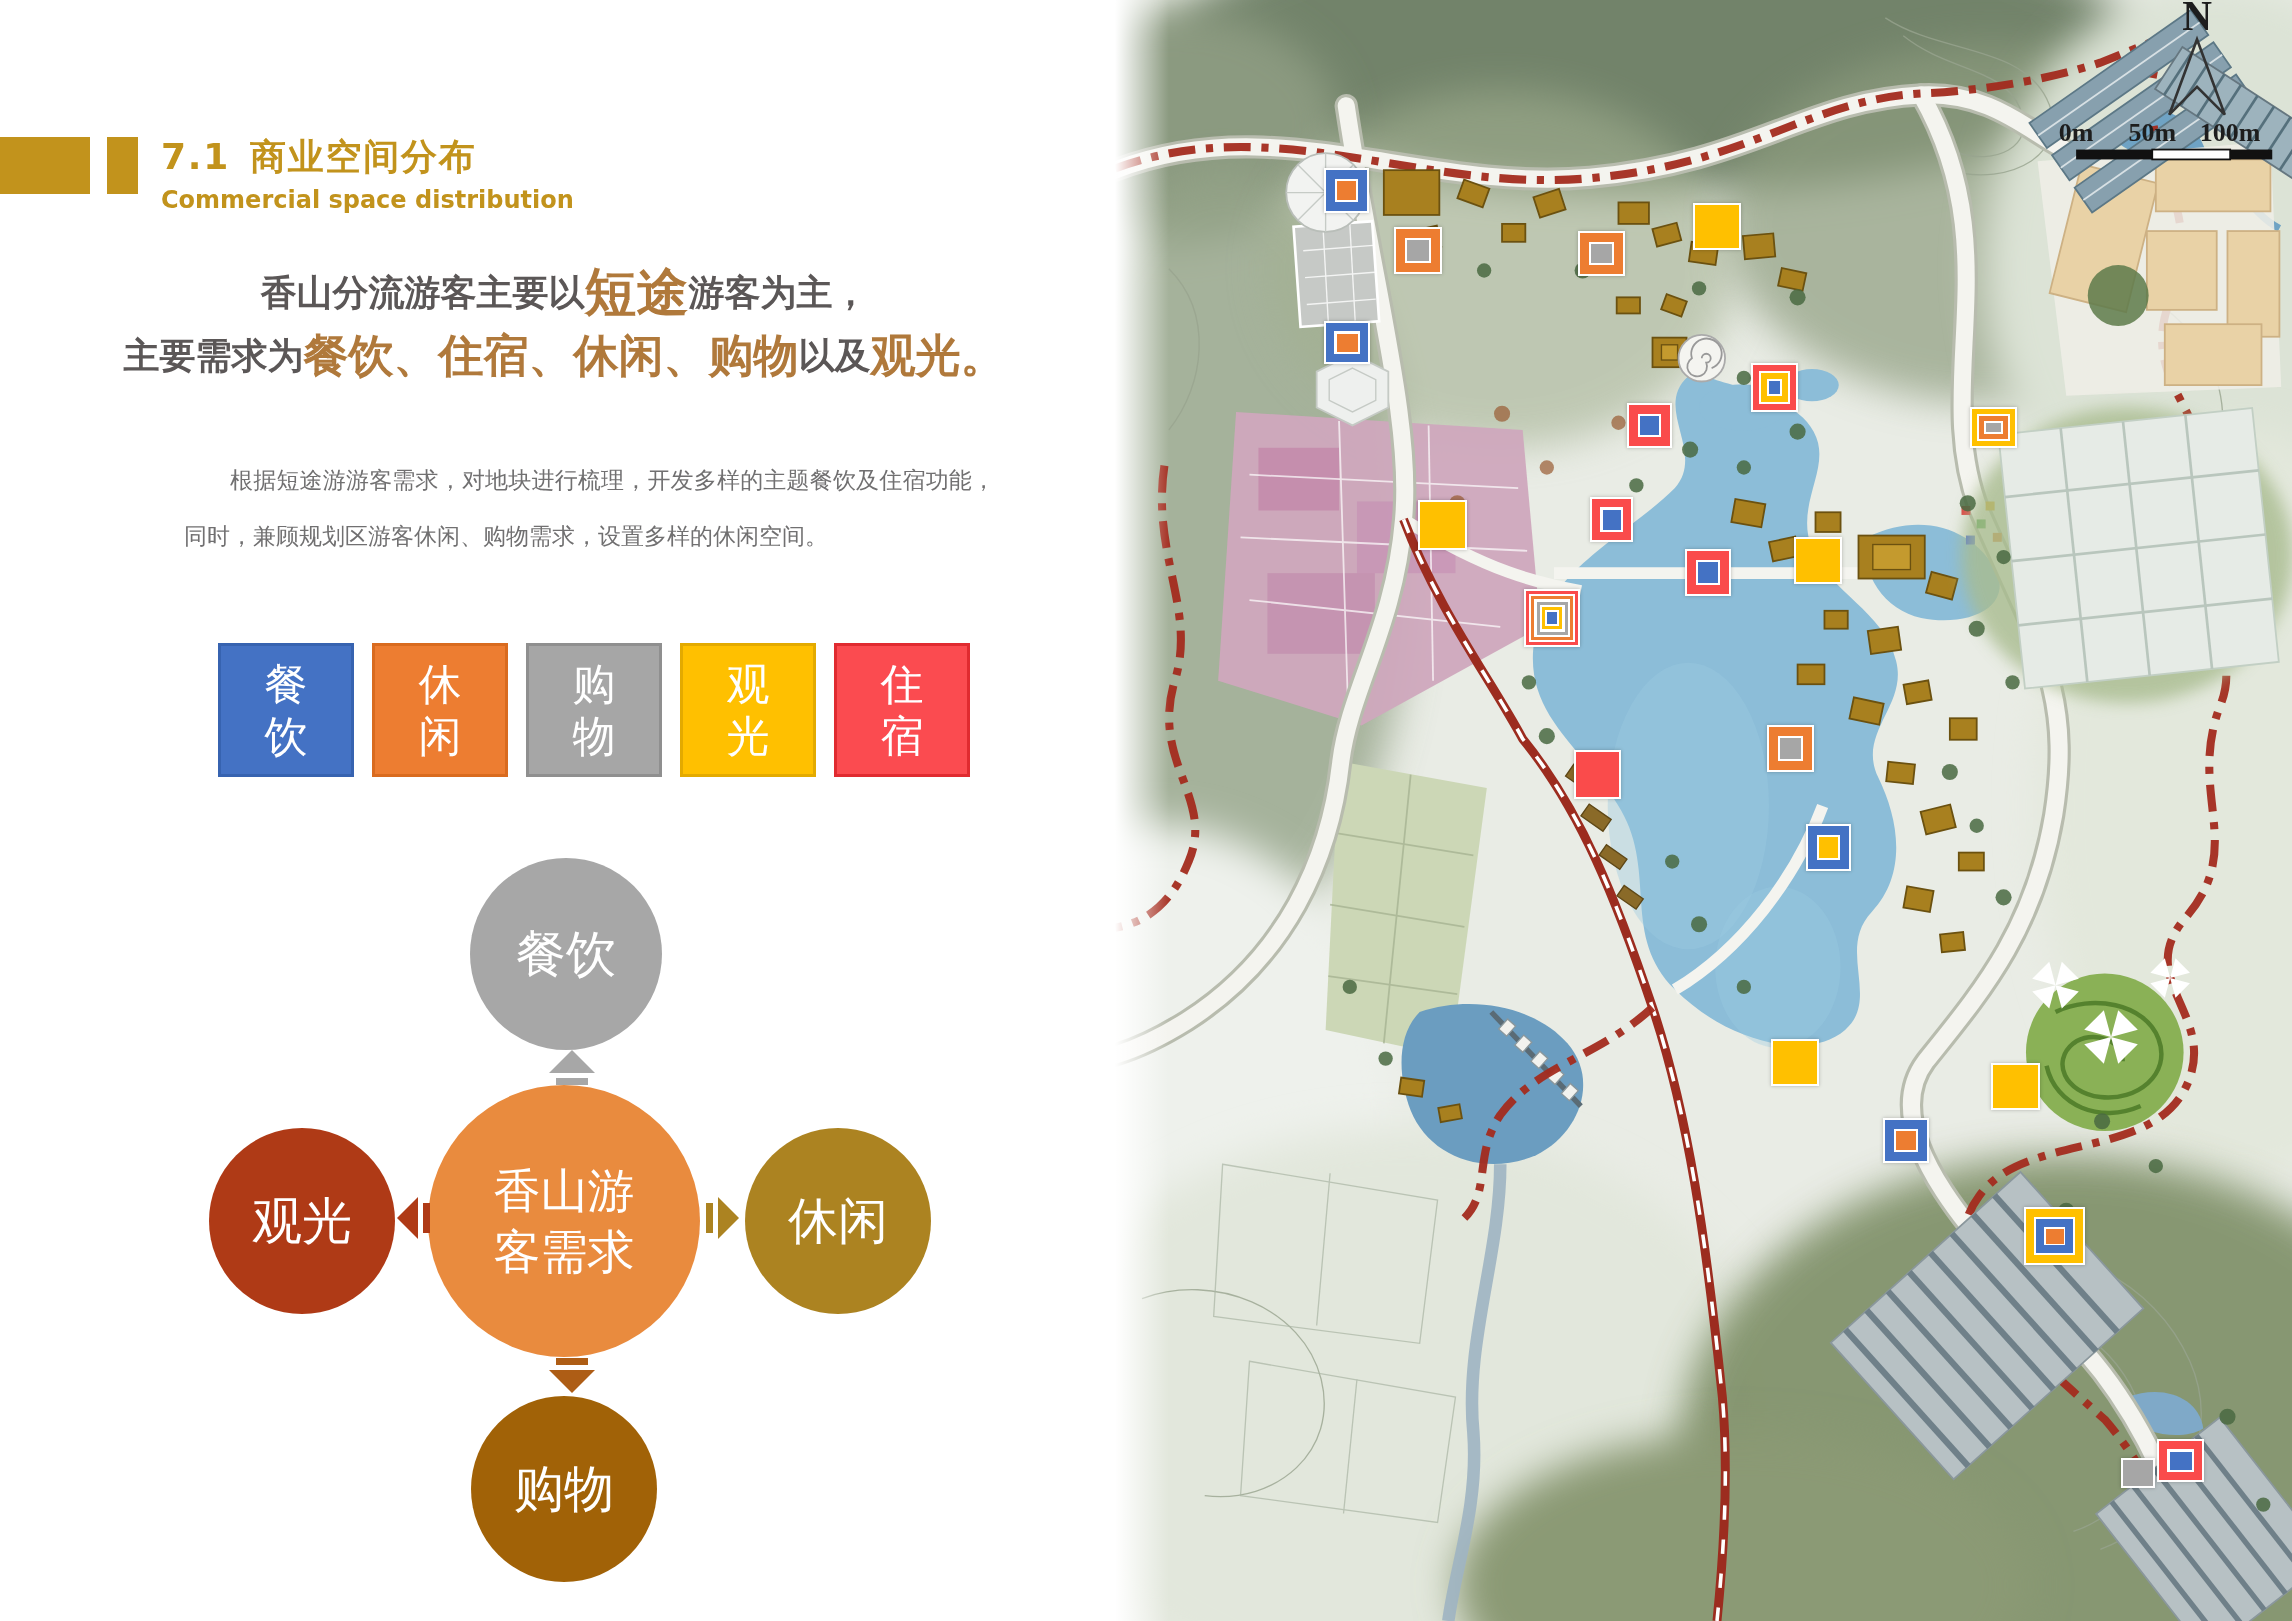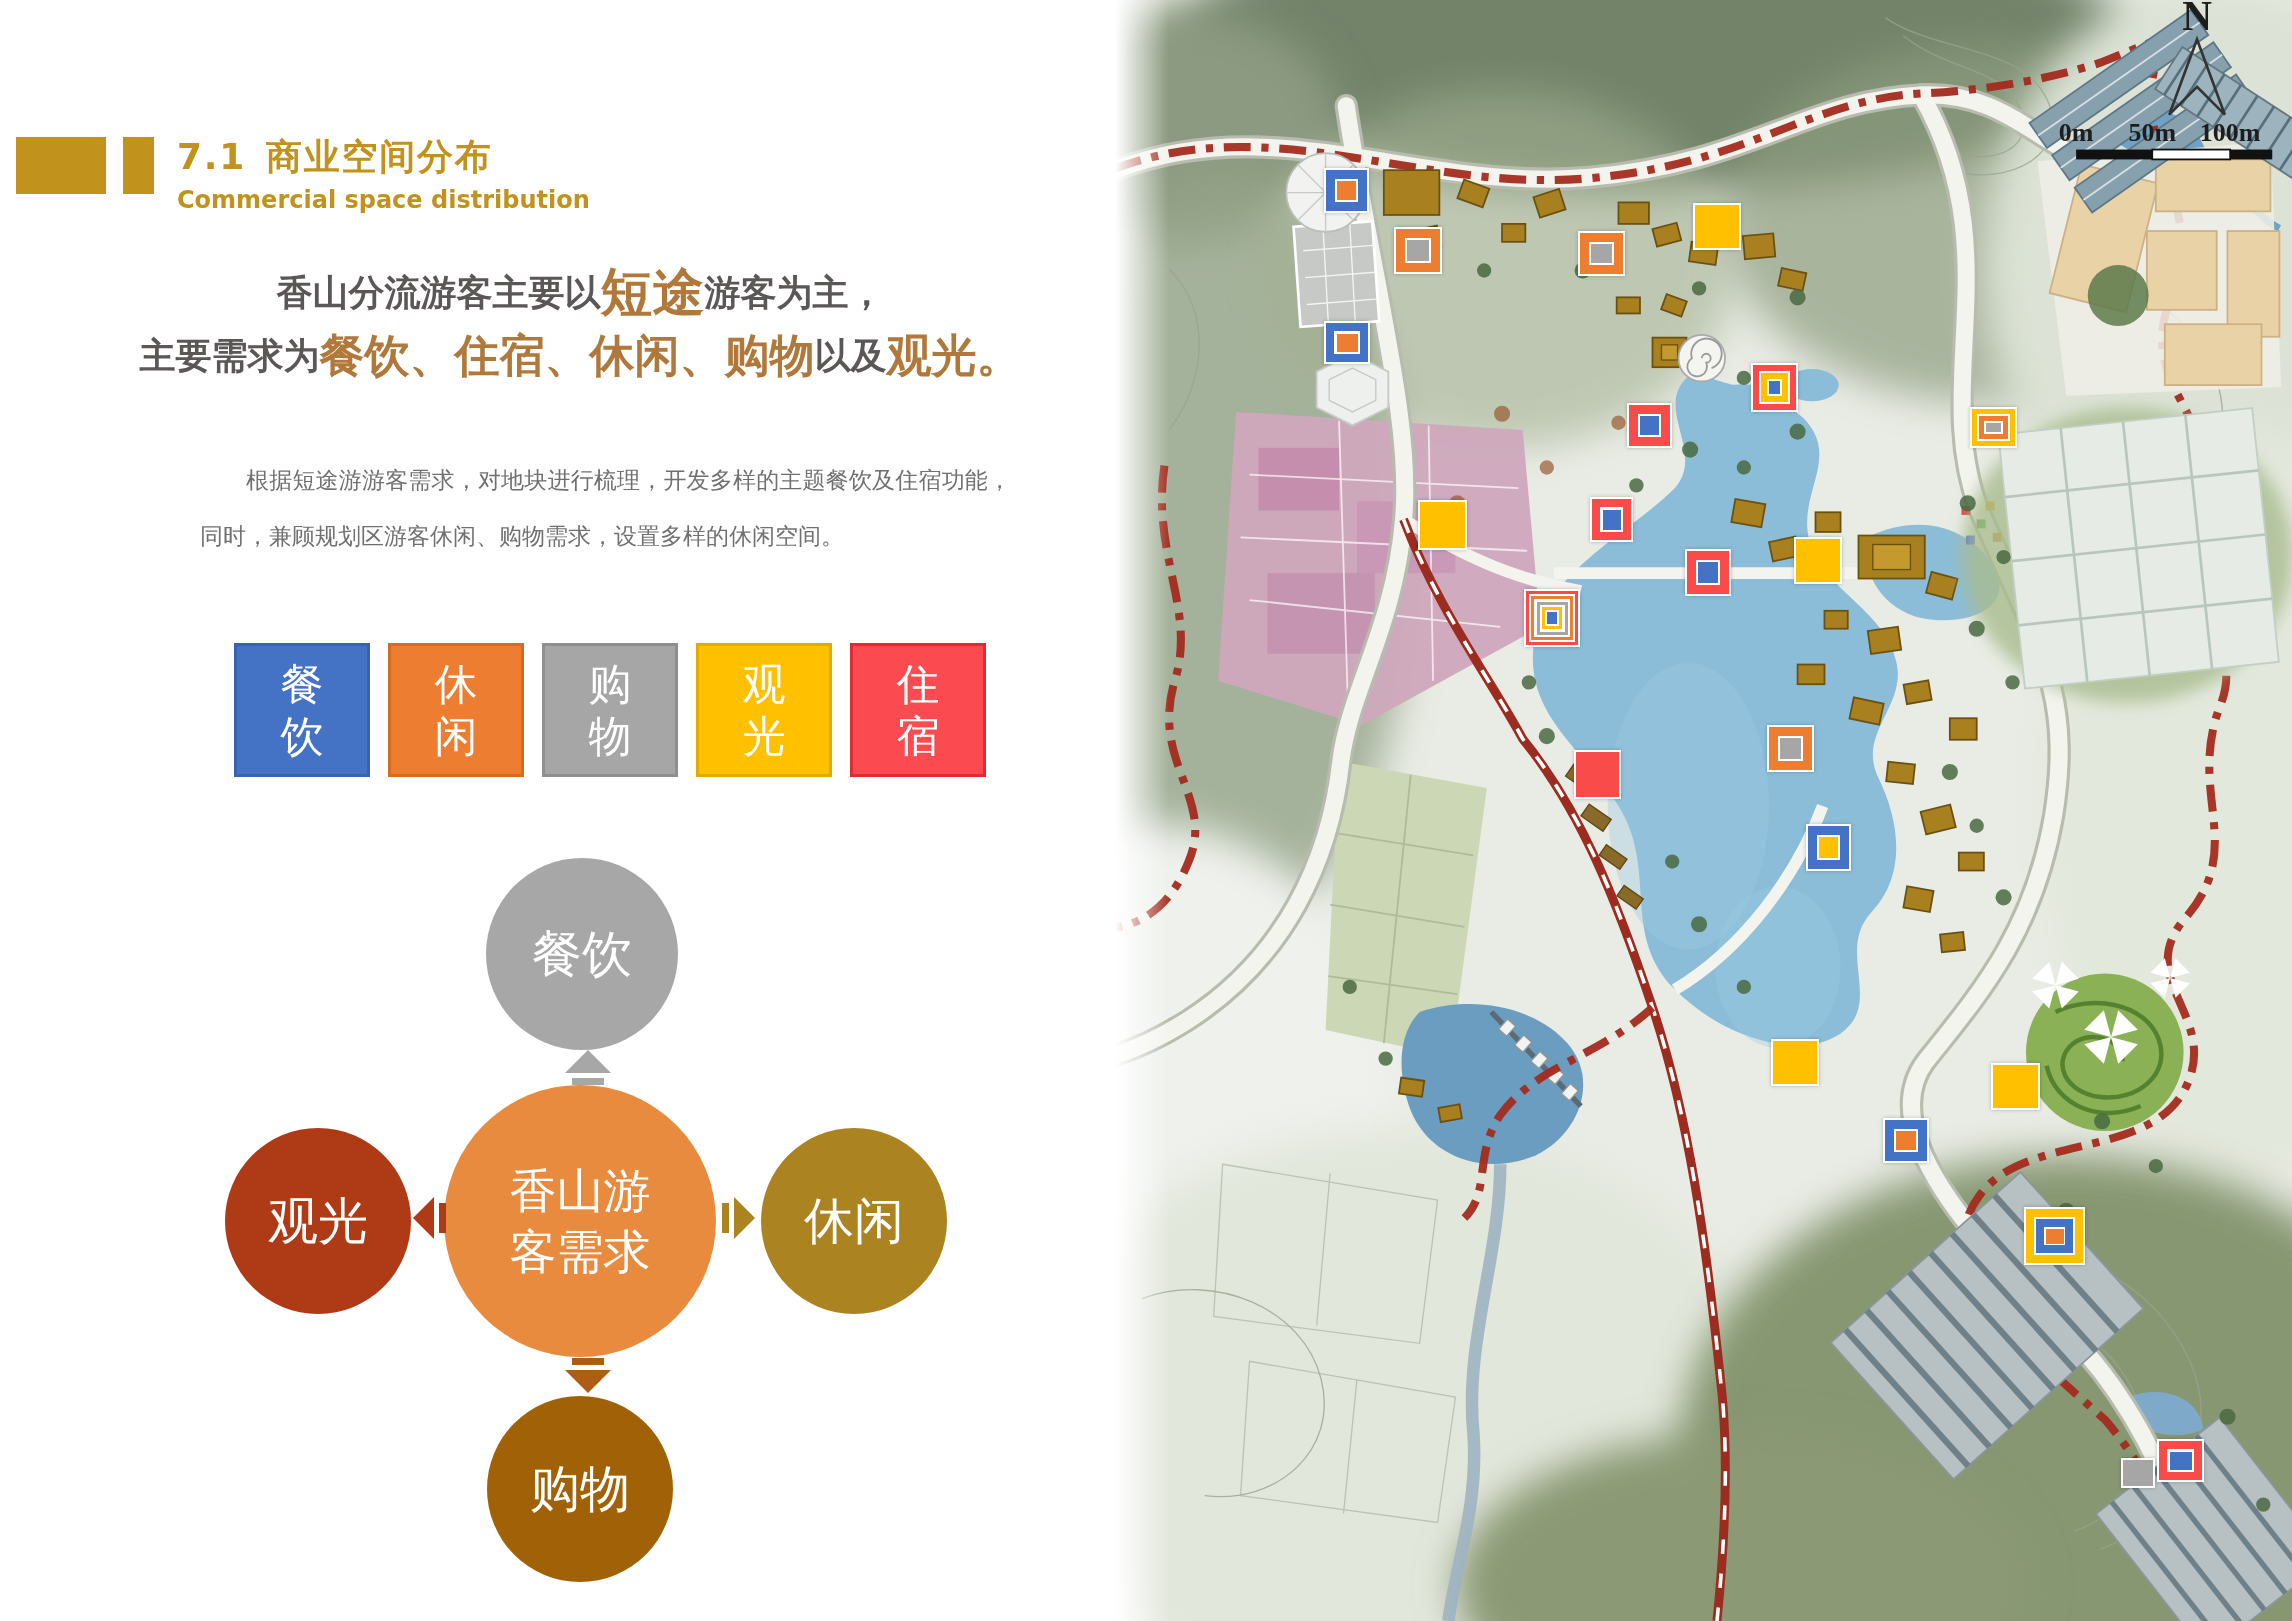--- a/index.html
+++ b/index.html
@@ -2,21 +2,21 @@
 <html style="font-size:14.3px"><head>
 <meta charset="utf-8">
 <style>
   html,body{margin:0;padding:0;}
   body{
     width:2293px;height:1621px;position:relative;overflow:hidden;
     background:#ffffff;
     font-family:"DejaVu Sans","Liberation Sans",sans-serif;
   }
   
-  #left-panel{position:absolute;left:16px;top:0;width:1115px;height:1621px;background:#fff;}
+  #left-panel{position:absolute;left:0;top:0;width:1115px;height:1621px;background:#fff;}
   .gold-bar{position:absolute;background:#C2931C;}
   #gold-bar-1{left:0;top:137px;width:90px;height:57px;}
   #gold-bar-2{left:107px;top:137px;width:31px;height:57px;}
   #title-block{position:absolute;left:161px;top:133px;color:#C2931C;}
   #page-title{font-size:36px;font-weight:bold;letter-spacing:1.8px;}
   #page-title .sec-no{margin-right:19.7px;}
   #page-subtitle{font-size:24px;font-weight:bold;margin-top:3.6px;}
   
   #headline{position:absolute;left:36px;top:262px;width:1057px;text-align:center;}
   .hl-line{display:block;}

